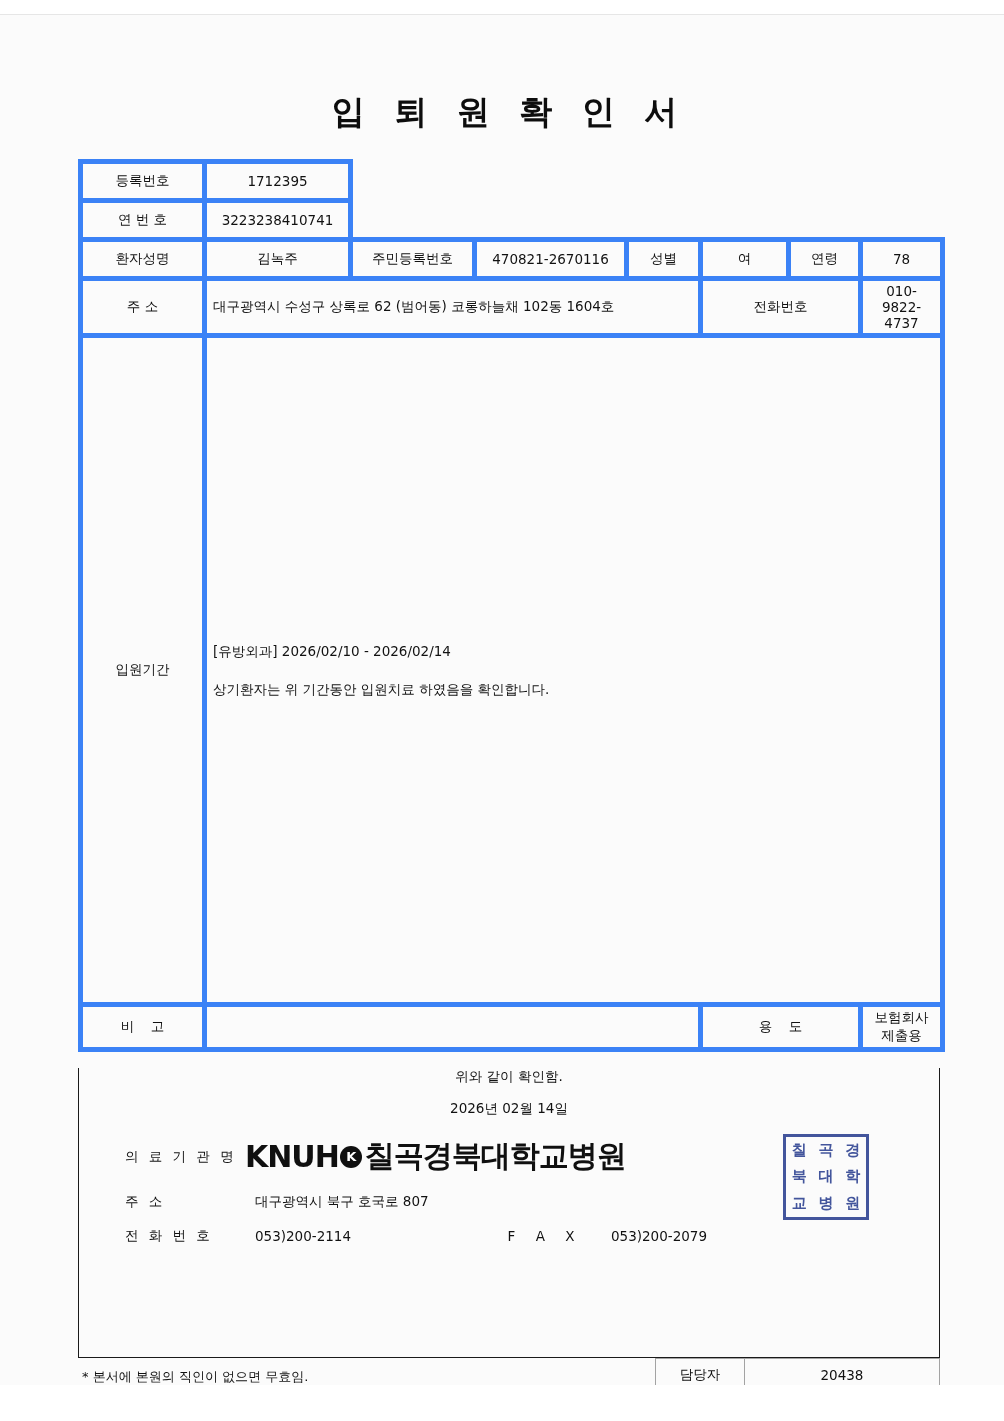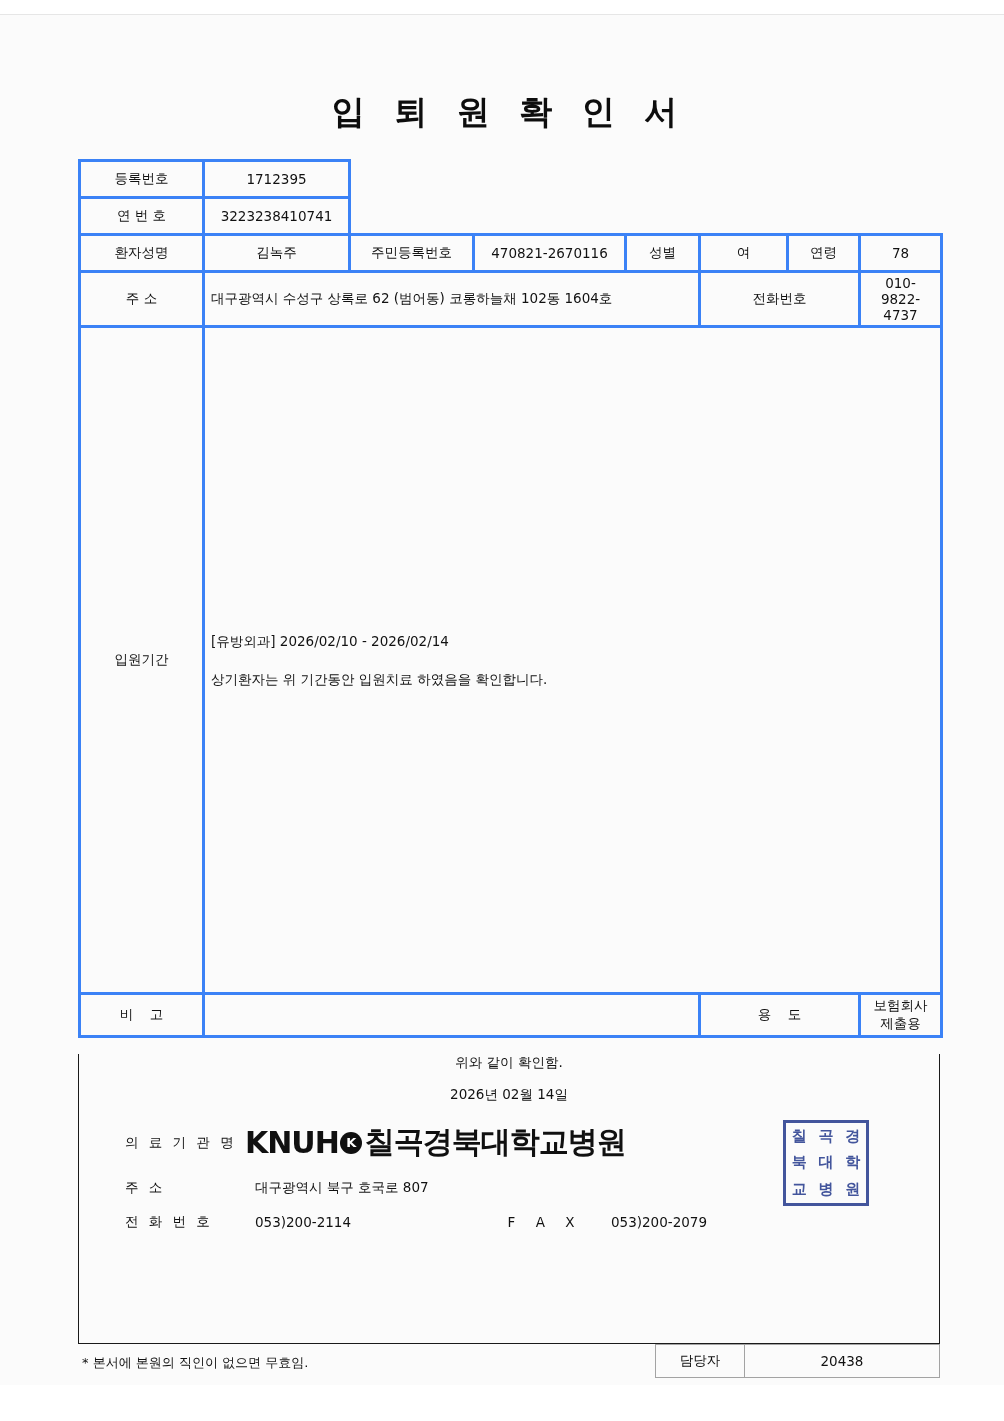--- a/index.html
+++ b/index.html
@@ -50,21 +50,21 @@
     color: #0d0d0d;
     font-family: "DejaVu Sans", "Liberation Sans", sans-serif;
   }
 
   table.form {
     border-collapse: collapse;
     width: 862px;
     table-layout: fixed;
   }
   table.form td {
-    border: 3px solid #3b82f6;
+    border: 5px solid #3b82f6;
     font-size: 13.5px;
     height: 30px;
     padding: 2px 6px;
     color: #111;
     vertical-align: middle;
   }
   .lbl {
     text-align: center;
     letter-spacing: 0px;
   }

